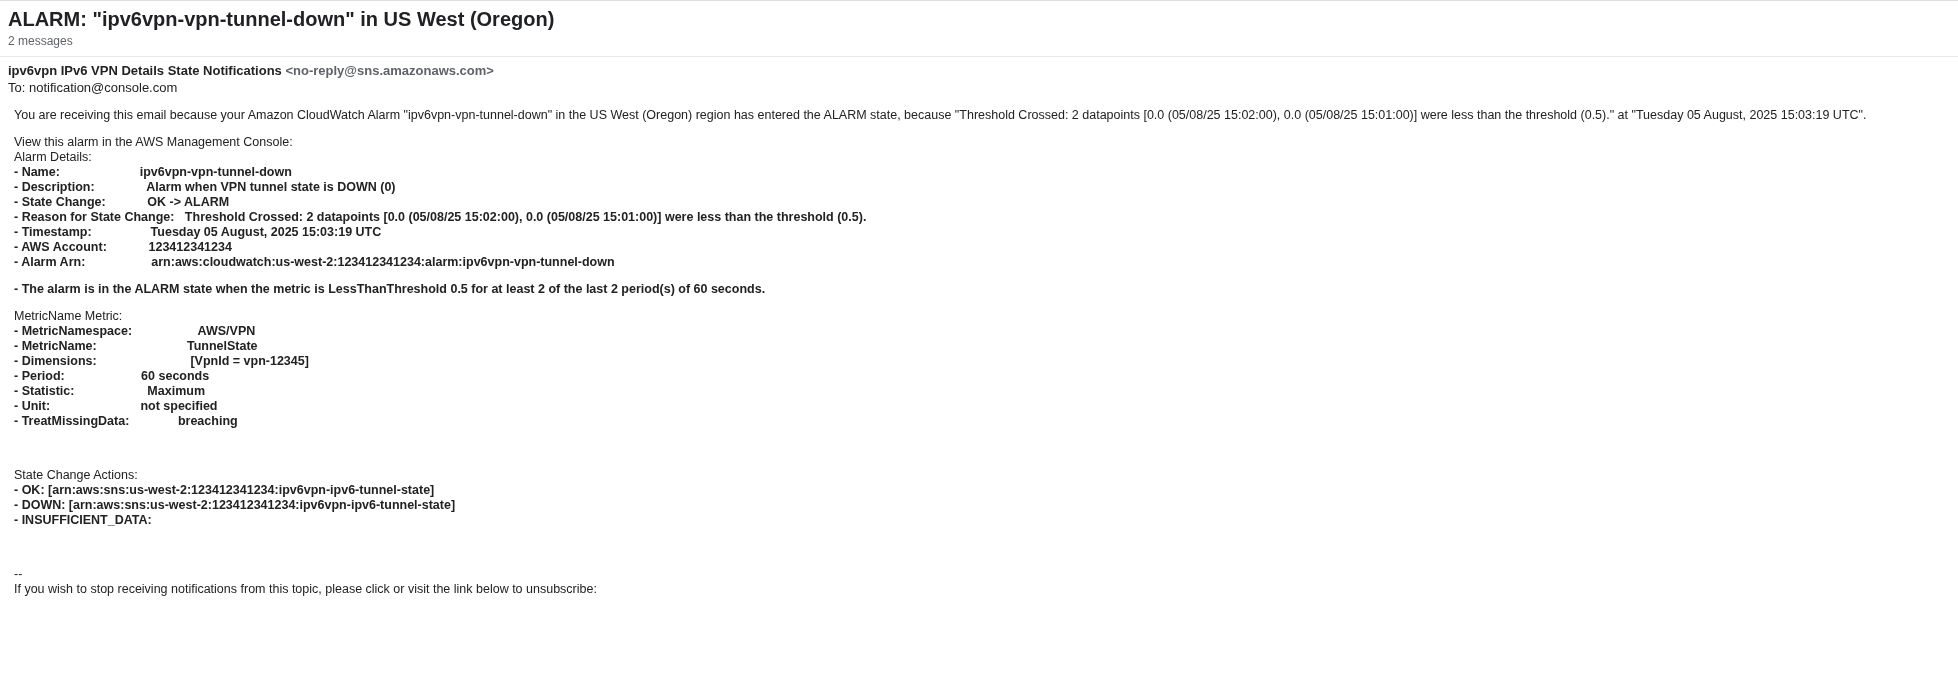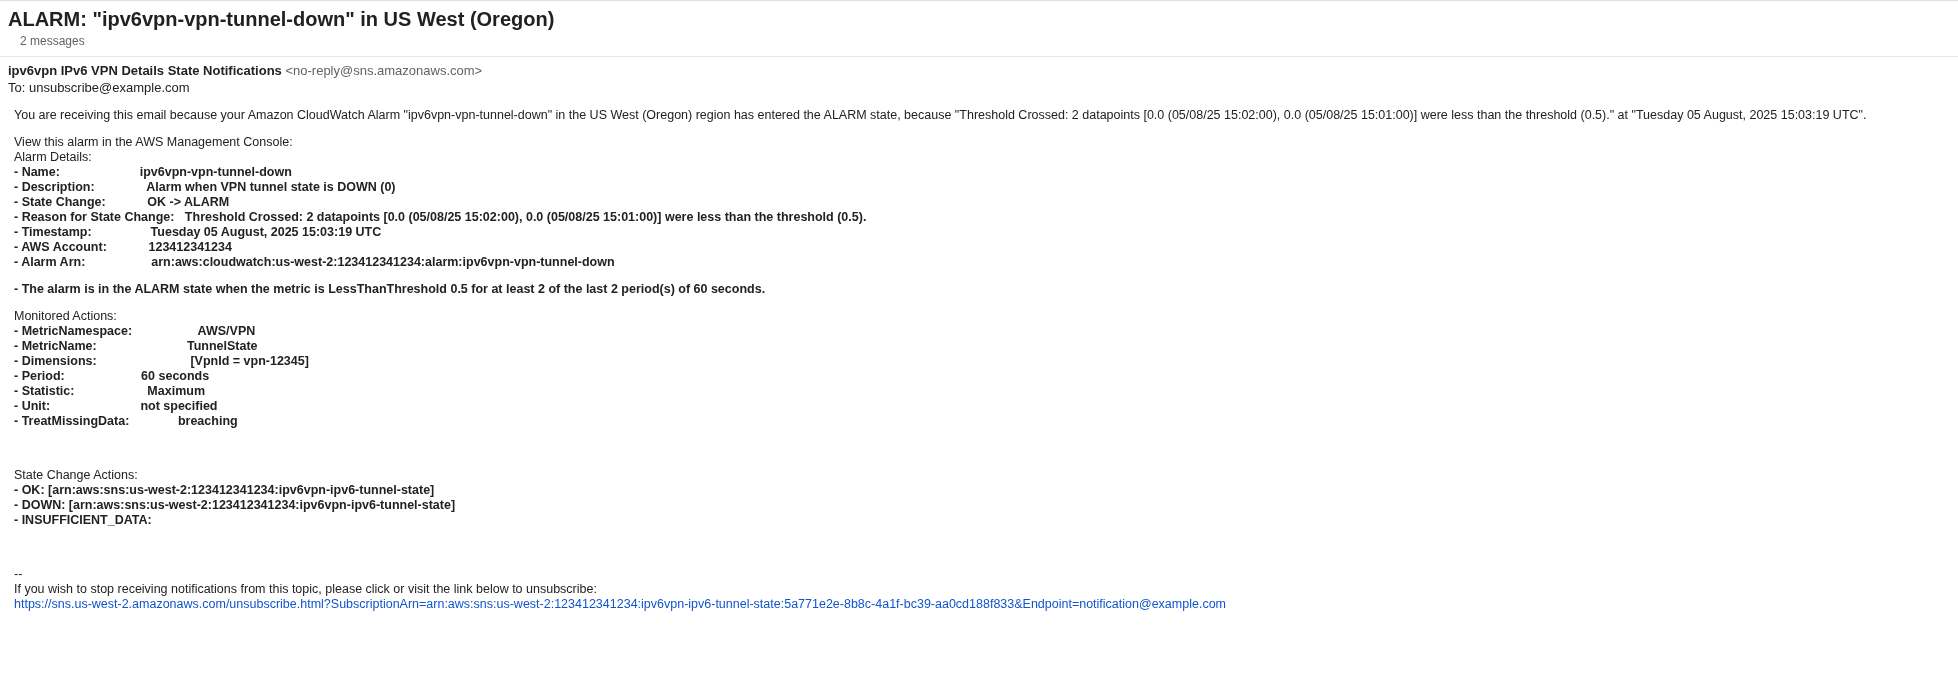--- a/index.html
+++ b/index.html
@@ -30,39 +30,38 @@
     font-weight: bold;
     color: #202124;
     line-height: 24px;
     margin: 0;
   }
   .msg-count {
     font-size: 12px;
     color: #5f6368;
     margin-top: 3px;
     line-height: 14px;
-    margin-left: 12px;
   }
   .divider {
     border-top: 1px solid #e8e8e8;
     margin: 4px 0 0 0;
   }
   .header-block {
     padding: 6px 8px 0 8px;
   }
   .sender-line {
     font-size: 13px;
     line-height: 16px;
     color: #222222;
   }
   .sender-name {
     font-weight: bold;
   }
   .sender-email {
-    font-weight: normal;
+    font-weight: bold;
     color: #5f6368;
   }
   .recipient-line {
     font-size: 13px;
     line-height: 16px;
     color: #222222;
     margin-top: 1px;
   }
   .body-block {
     padding: 12px 8px 8px 14px;
@@ -111,21 +110,21 @@
     <div class="msg-count">2 messages</div>
   </div>
 
   <div class="divider"></div>
 
   <div class="header-block">
     <div class="sender-line">
       <span class="sender-name">ipv6vpn IPv6 VPN Details State Notifications</span>
       <span class="sender-email">&lt;no-reply@sns.amazonaws.com&gt;</span>
     </div>
-    <div class="recipient-line">To: unsubscribe@example.com</div>
+    <div class="recipient-line">To: notification@console.com</div>
   </div>
 
   <div class="body-block">
 
     <p class="para">You are receiving this email because your Amazon CloudWatch Alarm "ipv6vpn-vpn-tunnel-down" in the US West (Oregon) region has entered the ALARM state, because "Threshold Crossed: 2 datapoints [0.0 (05/08/25 15:02:00), 0.0 (05/08/25 15:01:00)] were less than the threshold (0.5)." at "Tuesday 05 August, 2025 15:03:19 UTC".</p>
 
     <p class="para tight">View this alarm in the AWS Management Console:</p>
 
     <p class="para tight">Alarm Details:</p>
     <pre class="mono-block">- Name:                       ipv6vpn-vpn-tunnel-down
@@ -135,21 +134,21 @@
 - Timestamp:                 Tuesday 05 August, 2025 15:03:19 UTC
 - AWS Account:            123412341234
 - Alarm Arn:                   arn:aws:cloudwatch:us-west-2:123412341234:alarm:ipv6vpn-vpn-tunnel-down</pre>
 
     <div class="spacer-sm"></div>
 
     <pre class="mono-block">- The alarm is in the ALARM state when the metric is LessThanThreshold 0.5 for at least 2 of the last 2 period(s) of 60 seconds.</pre>
 
     <div class="spacer-sm"></div>
 
-    <p class="para tight">Monitored Actions:</p>
+    <p class="para tight">MetricName Metric:</p>
     <pre class="mono-block">- MetricNamespace:                   AWS/VPN
 - MetricName:                          TunnelState
 - Dimensions:                           [VpnId = vpn-12345]
 - Period:                      60 seconds
 - Statistic:                     Maximum
 - Unit:                          not specified
 - TreatMissingData:              breaching</pre>
 
     <div class="spacer-lg"></div>
     <div class="blank-line"></div>
@@ -157,20 +156,17 @@
     <p class="para tight">State Change Actions:</p>
     <pre class="mono-block">- OK: [arn:aws:sns:us-west-2:123412341234:ipv6vpn-ipv6-tunnel-state]
 - DOWN: [arn:aws:sns:us-west-2:123412341234:ipv6vpn-ipv6-tunnel-state]
 - INSUFFICIENT_DATA:</pre>
 
     <div class="spacer-lg"></div>
     <div class="blank-line"></div>
 
     <p class="footer-line">--</p>
     <p class="footer-line">If you wish to stop receiving notifications from this topic, please click or visit the link below to unsubscribe:</p>
-    <p class="footer-line">
-      <a class="link" href="#">https://sns.us-west-2.amazonaws.com/unsubscribe.html?SubscriptionArn=arn:aws:sns:us-west-2:123412341234:ipv6vpn-ipv6-tunnel-state:5a771e2e-8b8c-4a1f-bc39-aa0cd188f833&amp;Endpoint=notification@example.com</a>
-    </p>
 
     <div class="spacer-md"></div>
 
   </div>
 </div>
 
 </body></html>

